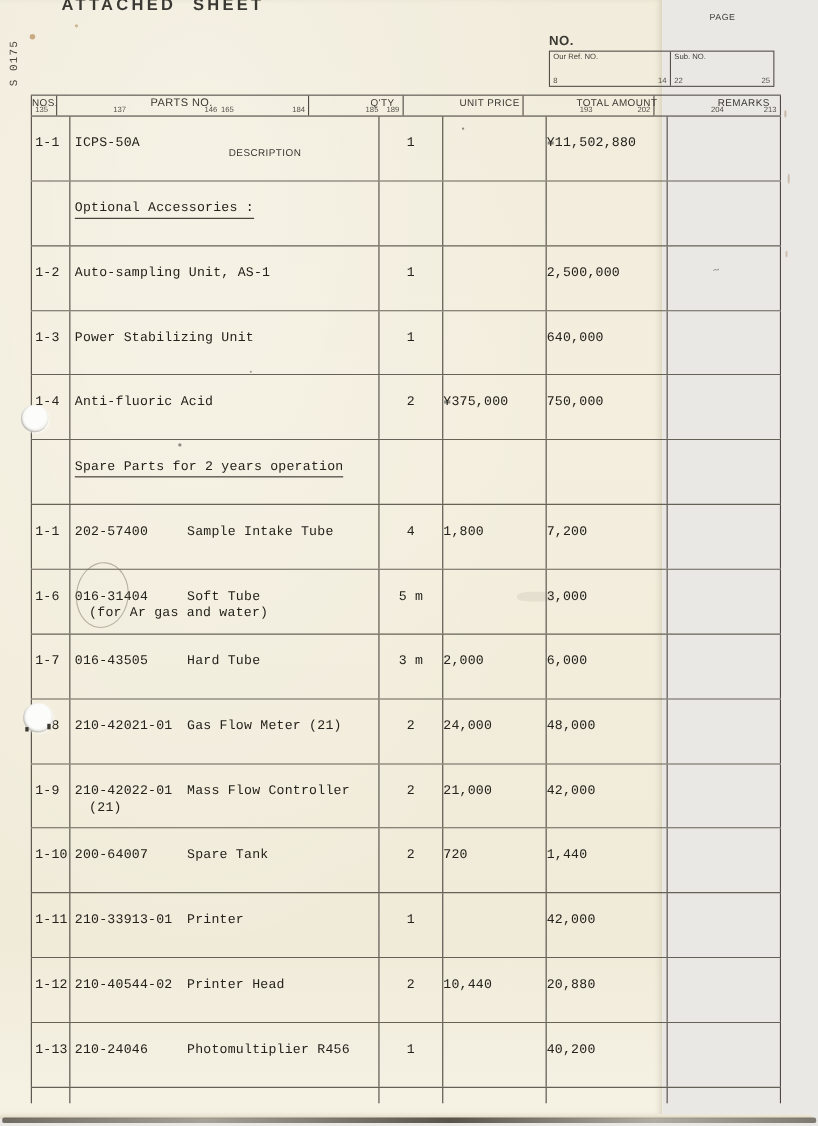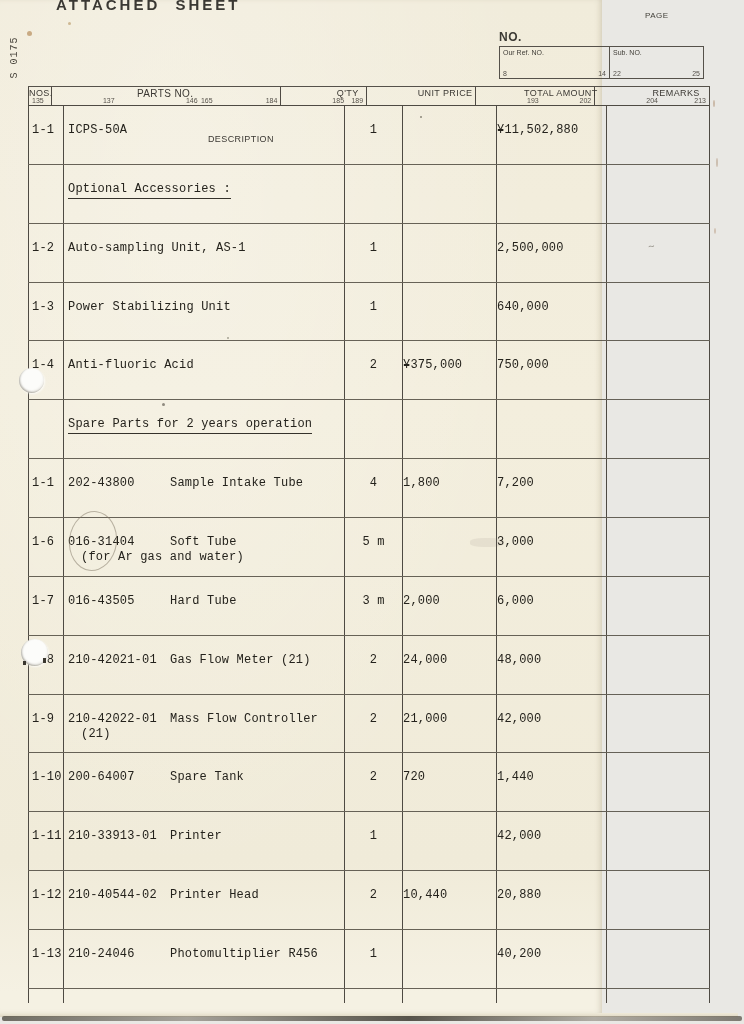--- a/index.html
+++ b/index.html
@@ -231,21 +231,21 @@
     <div class="c c-main"><span class="section-text">Spare Parts for 2 years operation</span></div>
     <div class="c c-qty"></div>
     <div class="c c-unit"></div>
     <div class="c c-total"></div>
     <div class="c c-rem"></div>
   </div>
 
   <div class="row">
     <div class="c c-nos"><span class="v-nos">1-1</span></div>
     <div class="c c-main">
-      <span class="line1"><span class="parts">202-43800</span><span class="desc">Sample Intake Tube</span></span>
+      <span class="line1"><span class="parts">202-57400</span><span class="desc">Sample Intake Tube</span></span>
       
     </div>
     <div class="c c-qty"><span class="v-qty">4</span></div>
     <div class="c c-unit"><span class="v-unit">1,800</span></div>
     <div class="c c-total"><span class="v-total">7,200</span></div>
     <div class="c c-rem"></div>
   </div>
 
   <div class="row">
     <div class="c c-nos"><span class="v-nos">1-6</span></div>

